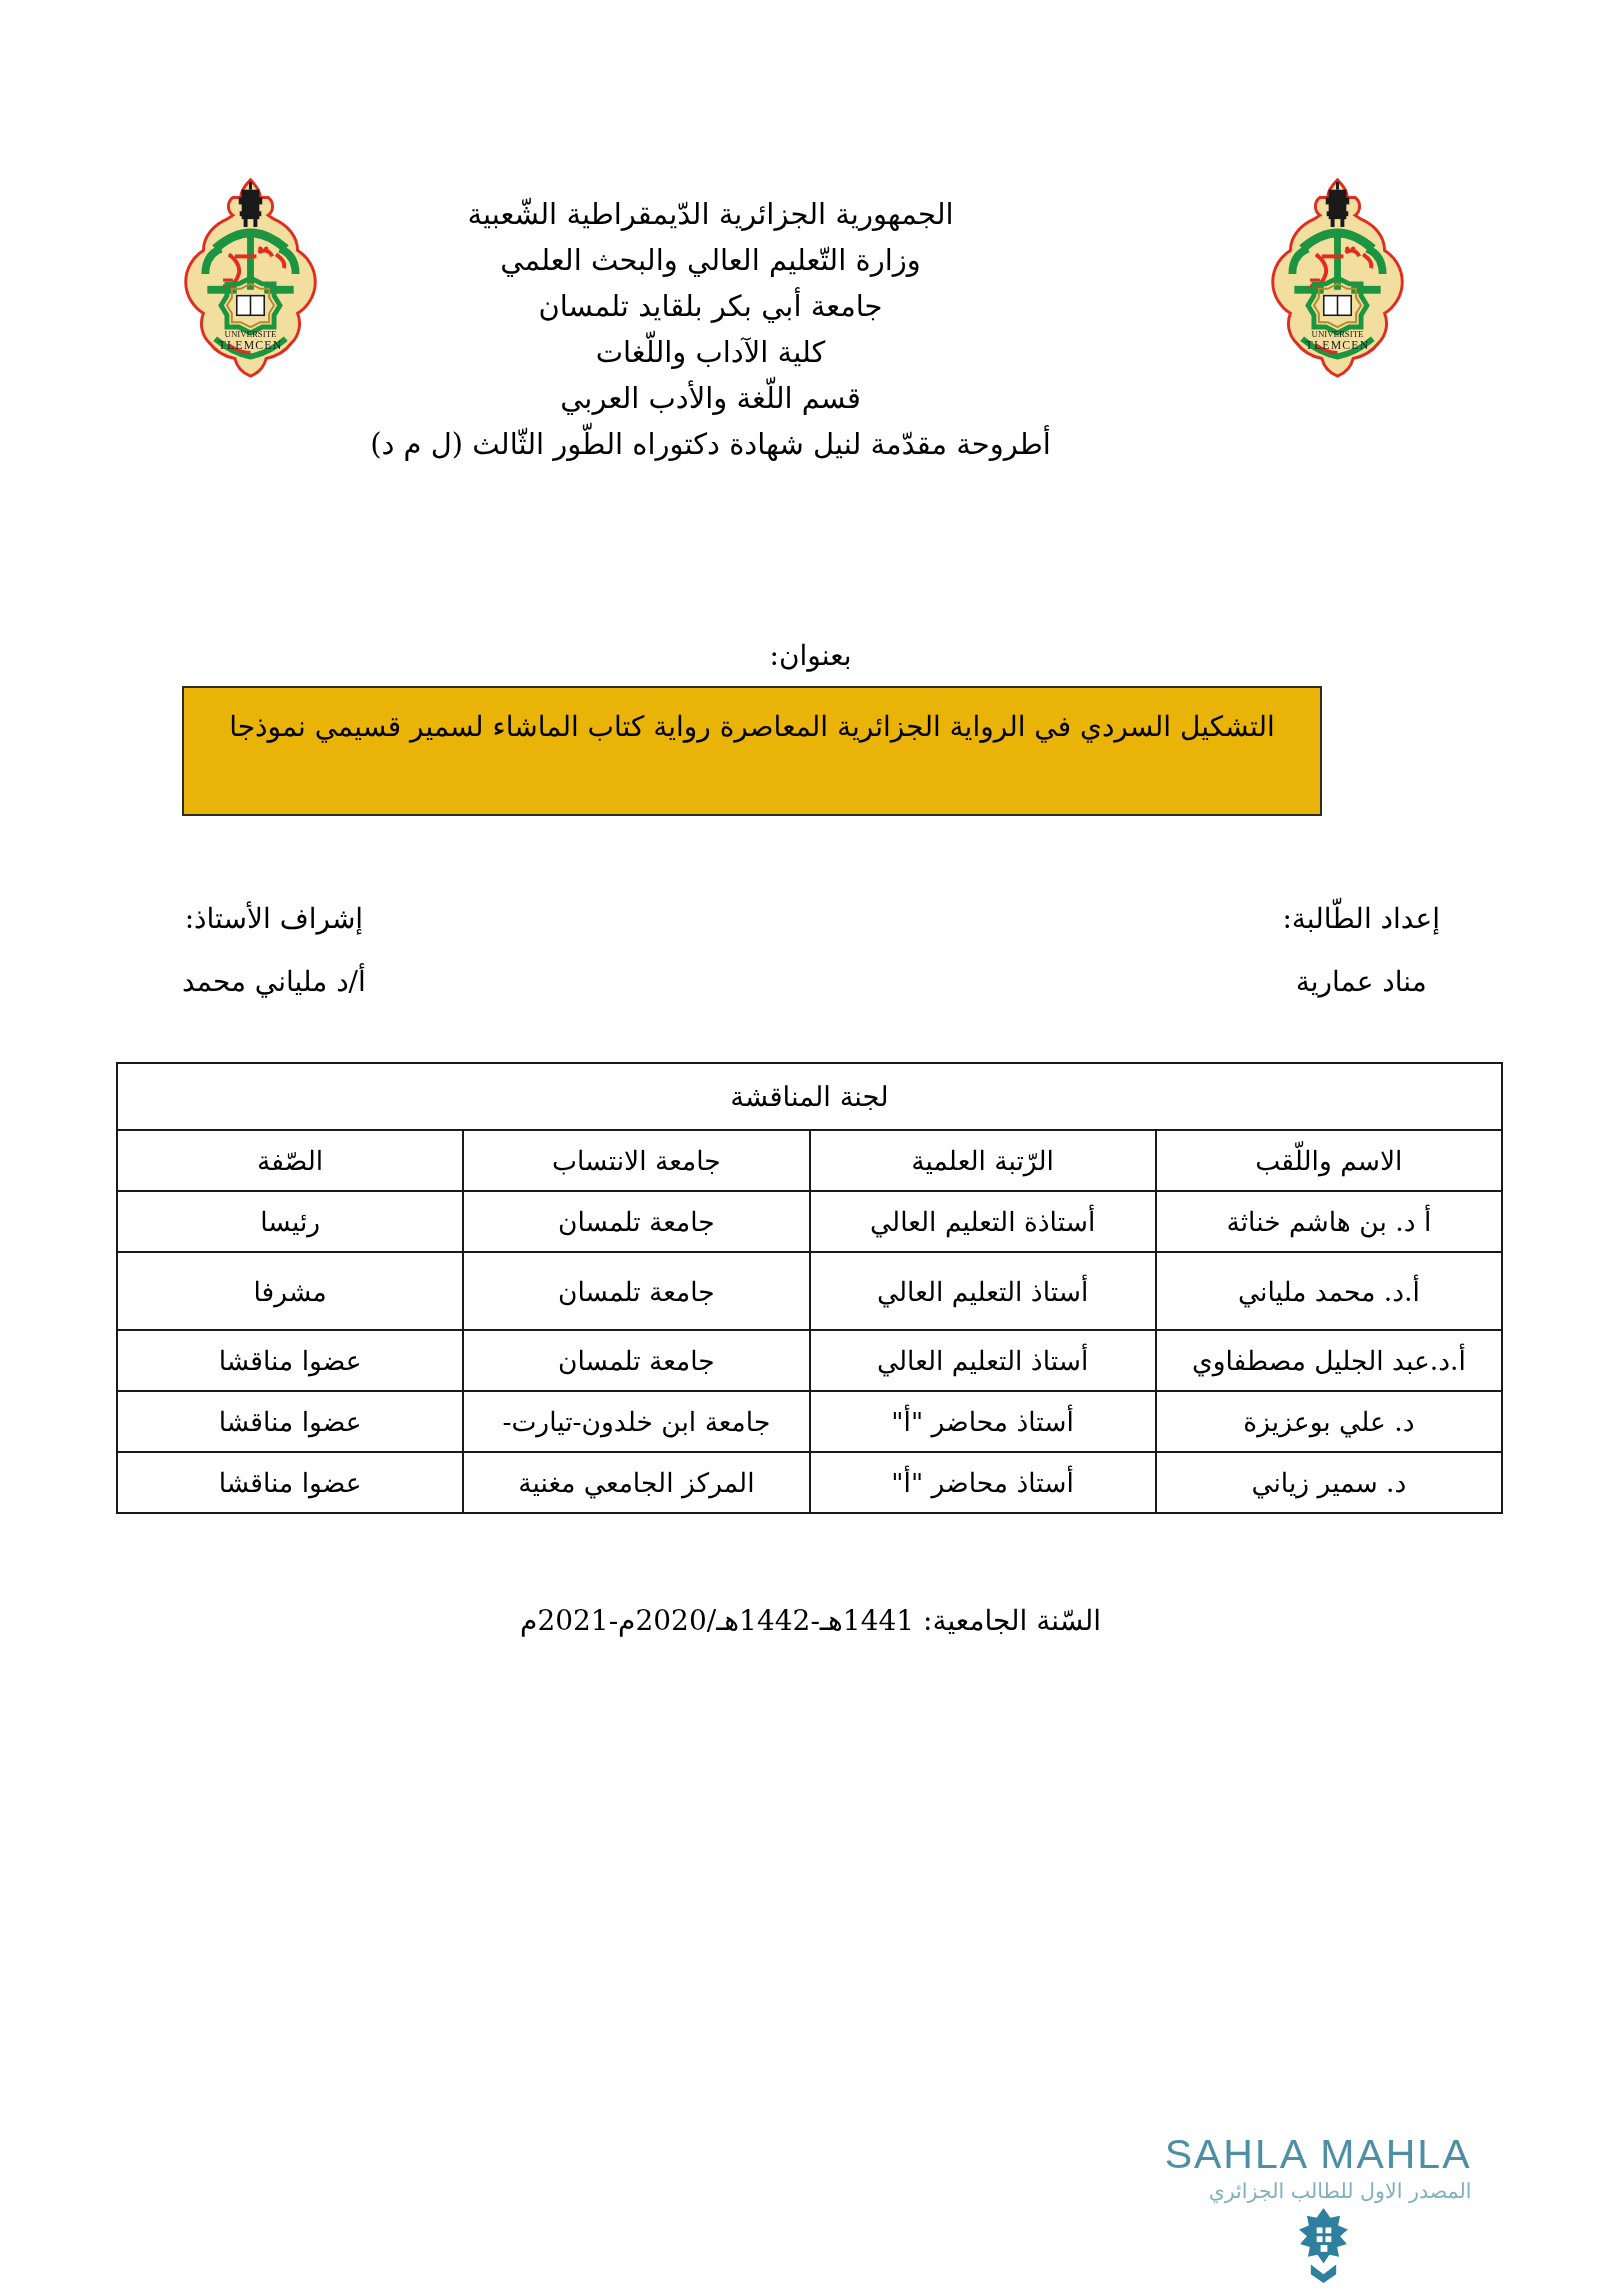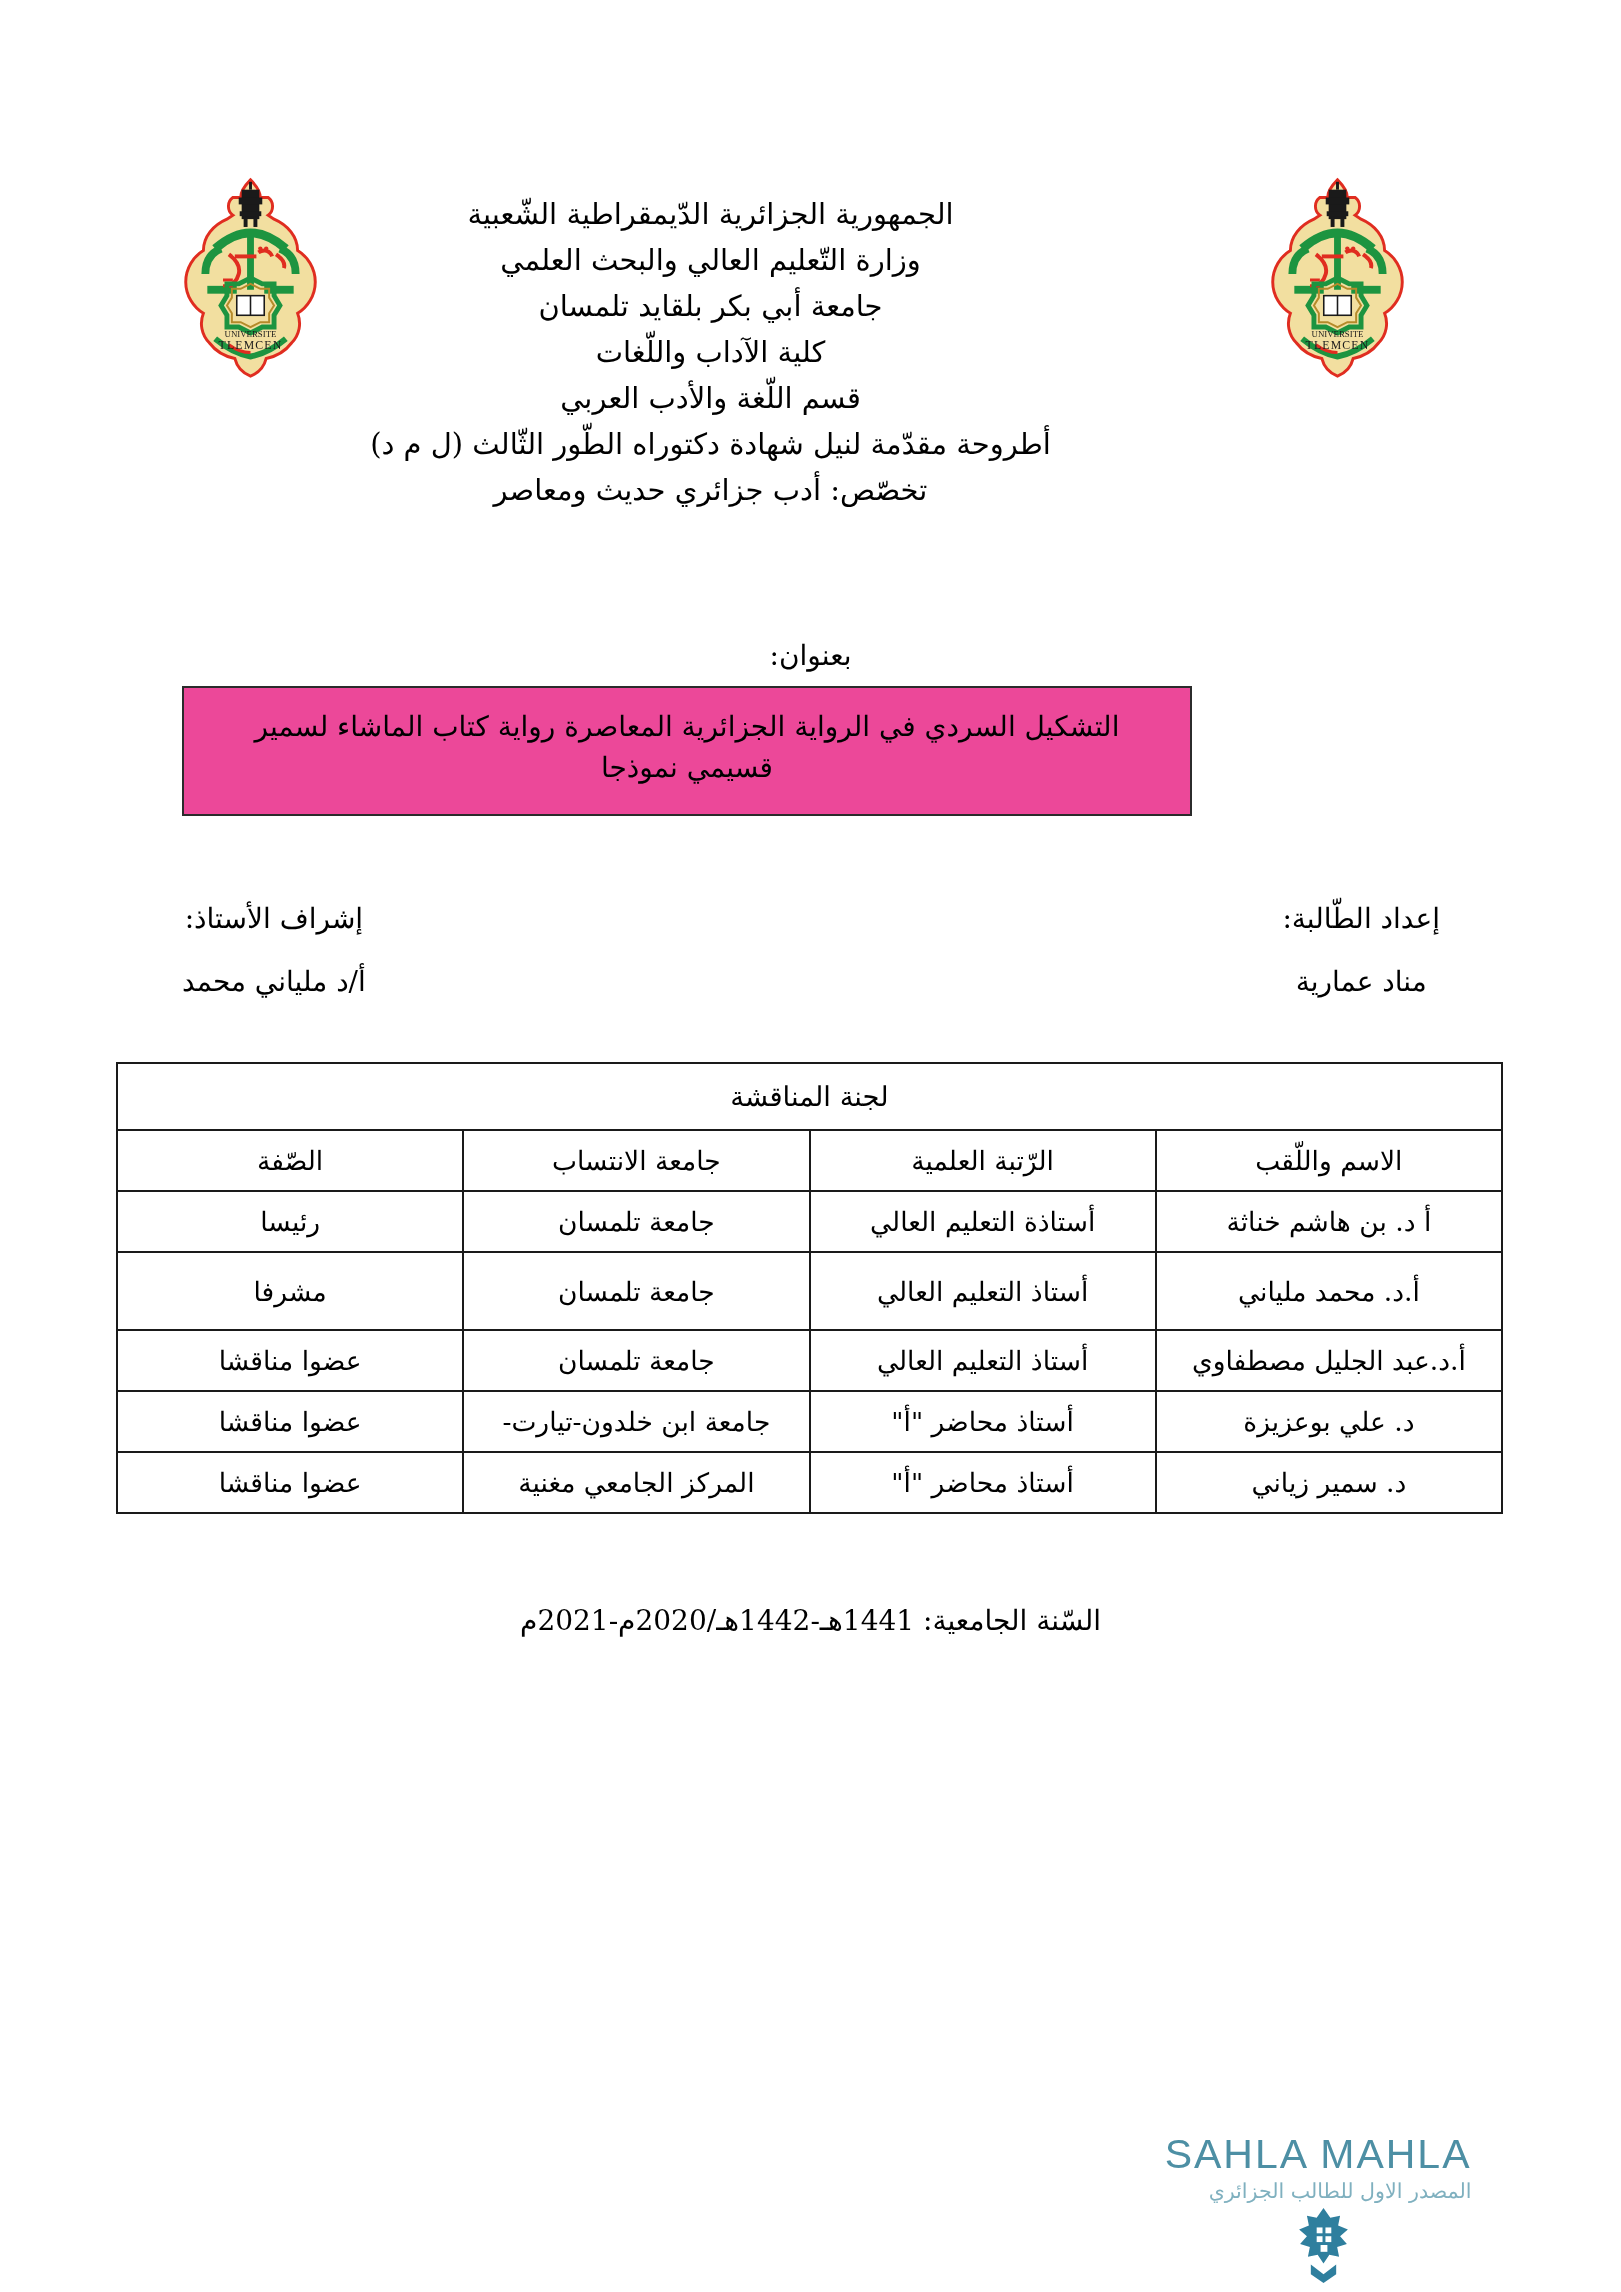--- a/index.html
+++ b/index.html
@@ -56,25 +56,25 @@
     width: 1621px;
     text-align: center;
     font-size: 28px;
   }
 
   
   .title-box {
     position: absolute;
     top: 686px;
     left: 182px;
-    width: 1010px;
+    width: 1140px;
     height: 130px;
     border: 2px solid #2b2b2b;
     box-sizing: border-box;
-    background: #ec4899;
+    background: #eab308;
   }
   .title-box .title-text {
     margin-top: 17.6px;
     text-align: center;
     font-size: 28px;
     line-height: 41px;
     padding: 0 23.5px;
   }
 
   
@@ -266,21 +266,20 @@
     </svg>
   </div>
 
   <div class="header">
     <div class="line">الجمهورية الجزائرية الدّيمقراطية الشّعبية</div>
     <div class="line">وزارة التّعليم العالي والبحث العلمي</div>
     <div class="line">جامعة أبي بكر بلقايد تلمسان</div>
     <div class="line">كلية الآداب واللّغات</div>
     <div class="line">قسم اللّغة والأدب العربي</div>
     <div class="line">أطروحة مقدّمة لنيل شهادة دكتوراه الطّور الثّالث (ل م د)</div>
-    <div class="line">تخصّص: أدب جزائري حديث ومعاصر</div>
   </div>
 
   <div class="bi-label">بعنوان:</div>
 
   <div class="title-box">
     <div class="title-text">التشكيل السردي في الرواية الجزائرية المعاصرة رواية كتاب الماشاء لسمير قسيمي نموذجا</div>
   </div>
 
   <div class="people">
     <div class="col supervisor">

